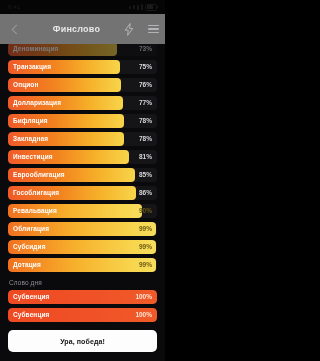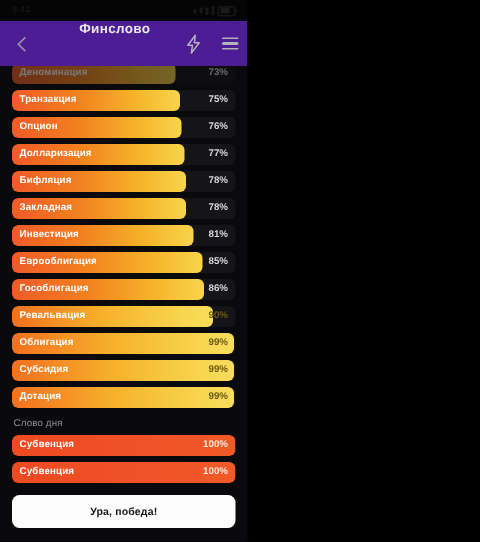--- a/index.html
+++ b/index.html
@@ -75,22 +75,23 @@
     width: 6px;
     background: #1b1b1e;
     border-radius: .5px;
   }
 
   
   .header {
     position: absolute;
     top: 14px; left: 0; right: 0;
     height: 30px;
-    background: #4c1d95;
-    display: flex;
+    background: #737373;
+    display: flex;
+    align-items: center;
     z-index: 30;
   }
   .hdr-back {
     width: 30px;
     height: 30px;
     display: flex;
     align-items: center;
     justify-content: center;
     cursor: pointer;
   }

